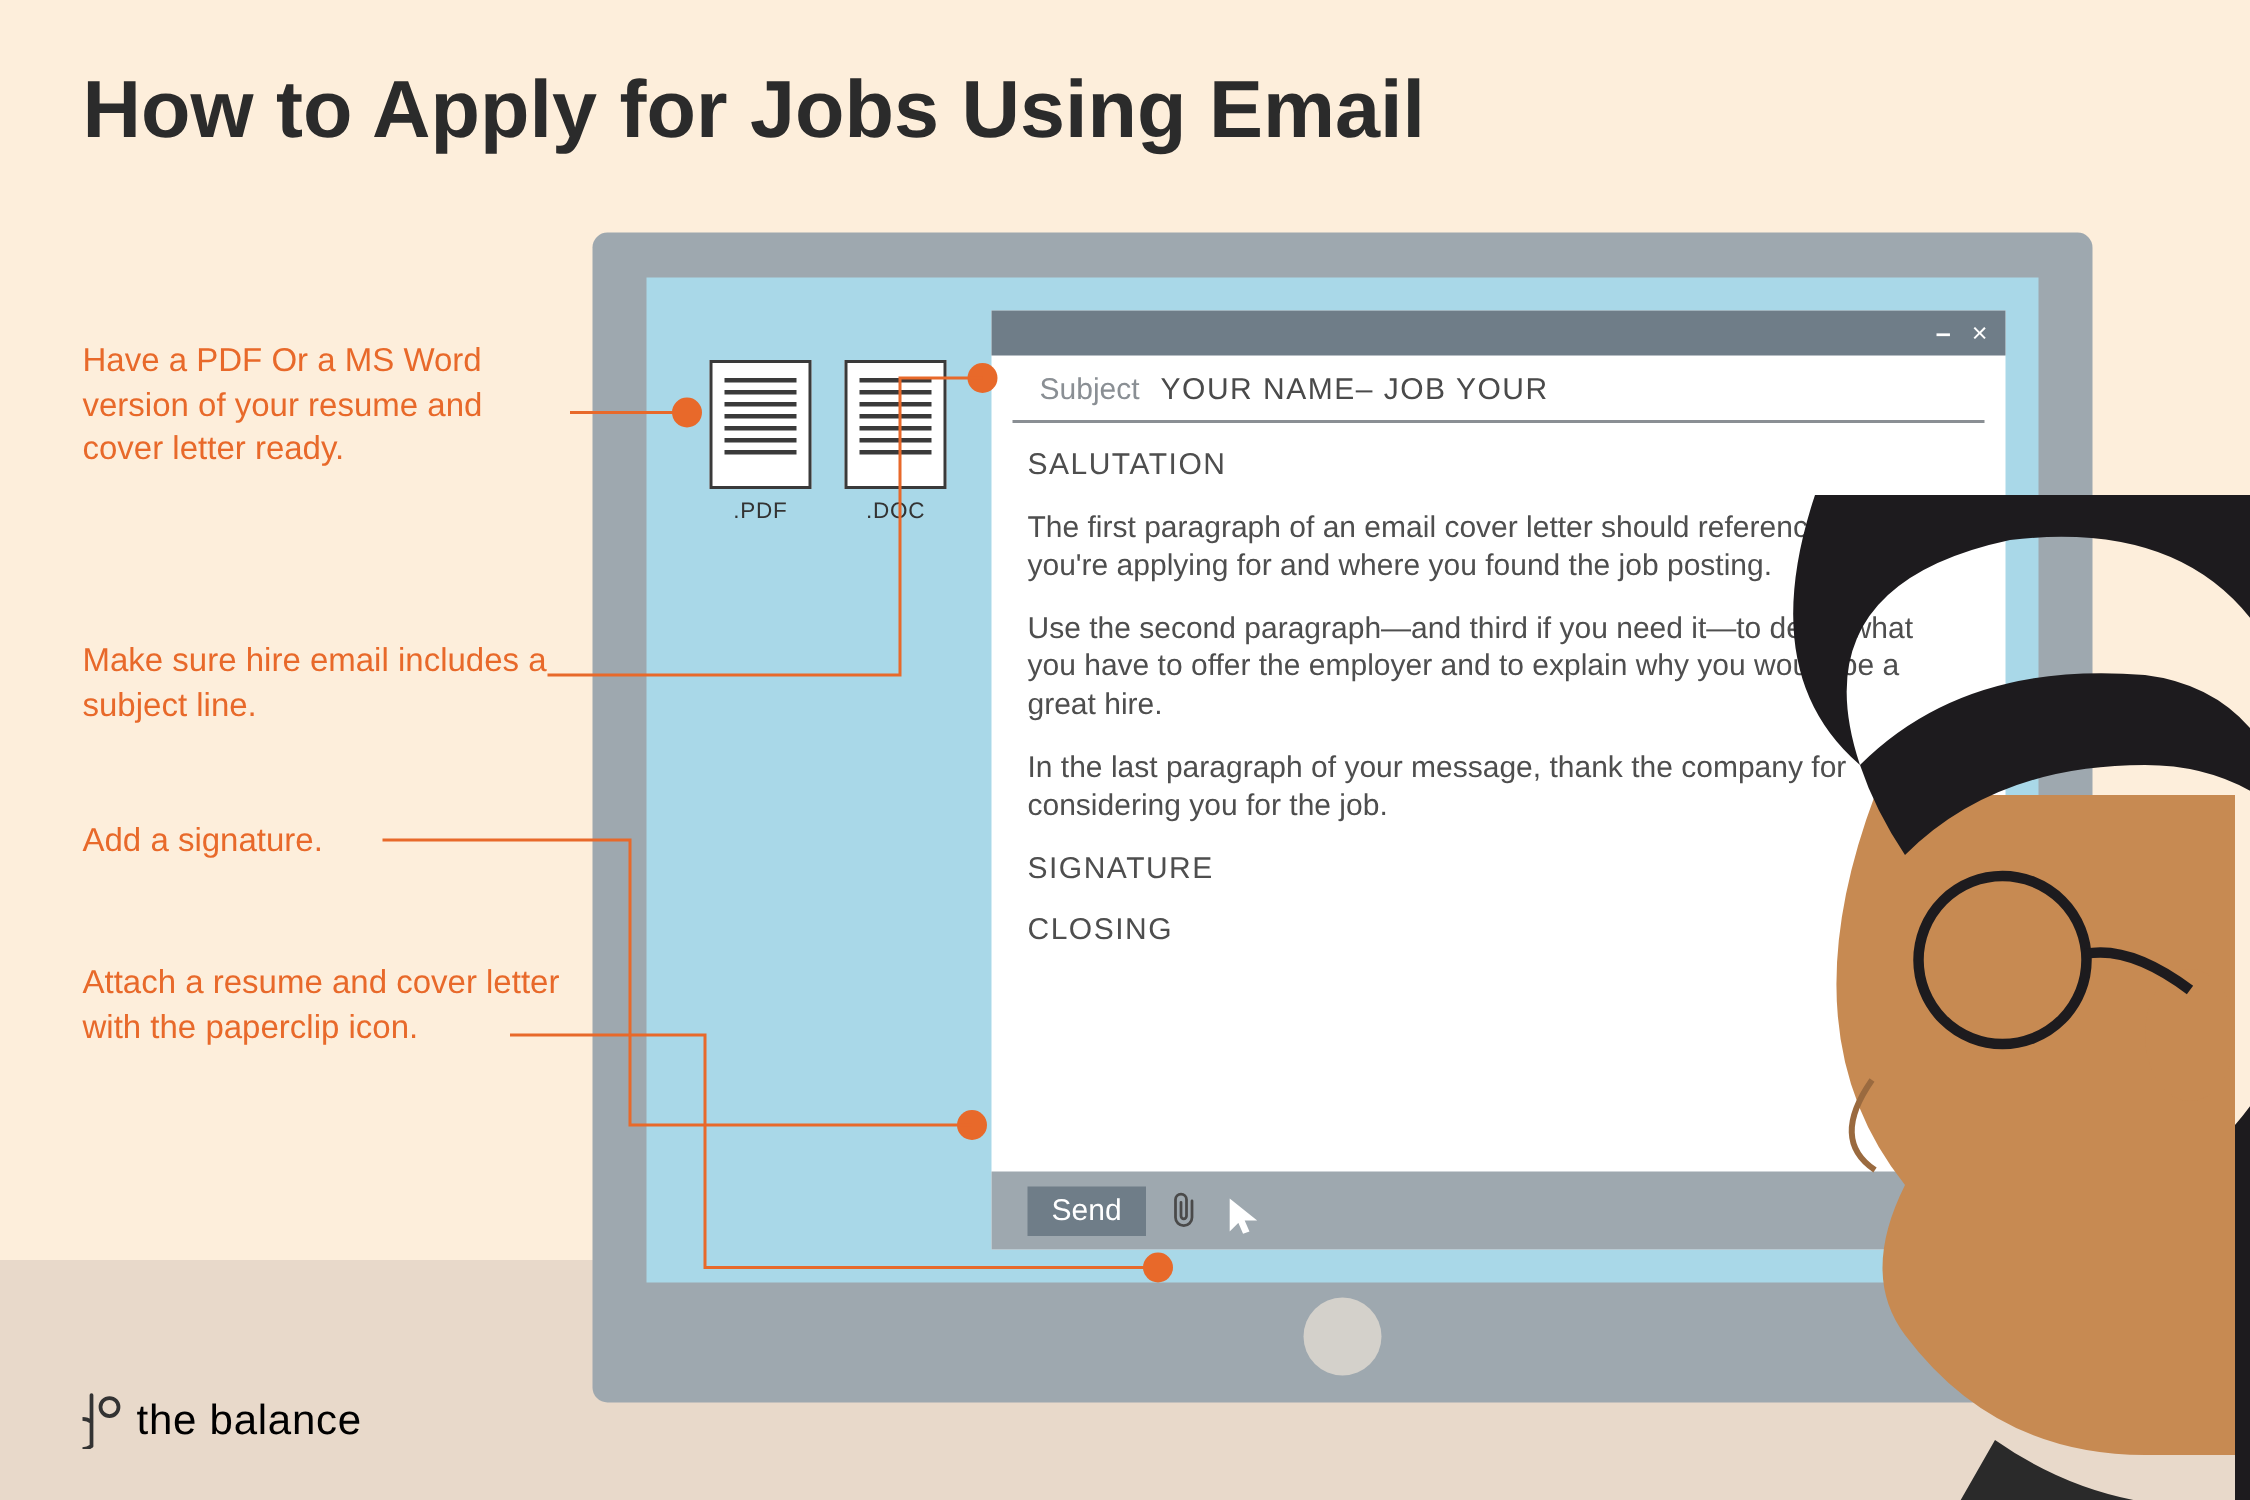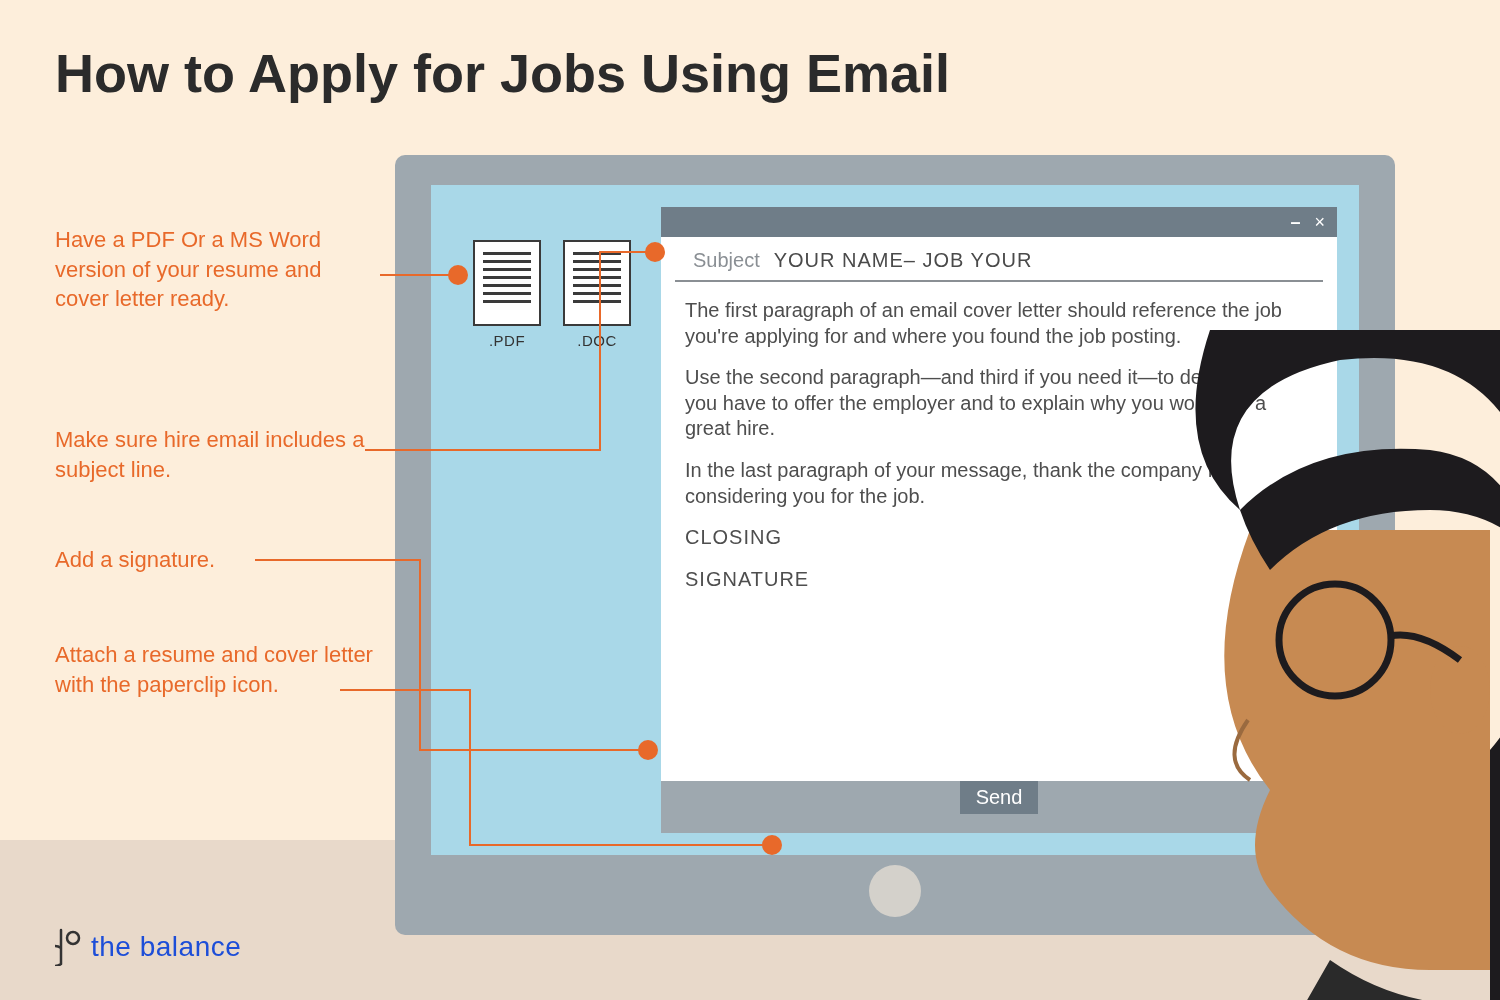--- a/index.html
+++ b/index.html
@@ -40,21 +40,21 @@
   .tip4 { top: 640px; }
 
   
   .brand {
     position: absolute;
     left: 55px;
     bottom: 34px;
     display: flex;
     align-items: center;
     gap: 8px;
-    color: #1d4ed8;
+    color: #000000;
     font-size: 28px;
     letter-spacing: 0.5px;
   }
   .brand svg { width: 28px; height: 38px; }
 
   
   .monitor {
     position: absolute;
     left: 395px;
     top: 155px;
@@ -145,21 +145,20 @@
   .email .body p { margin-bottom: 16px; }
   .email .body .caps { letter-spacing: 1px; }
   .email .footer {
     height: 52px;
     background: #9ea8af;
     display: flex;
     align-items: center;
     gap: 16px;
     padding: 0 24px;
     position: relative;
-    flex-direction: column;
   }
   .email .footer .send {
     background: #6f7d88;
     color: #fff;
     padding: 5px 16px;
     font-size: 20px;
   }
   .email .footer svg.clip { width: 22px; height: 28px; }
   .email .footer svg.cursor { width: 22px; height: 26px; position: relative; top: 4px; }
 
@@ -234,25 +233,26 @@
     <div class="email">
       <div class="bar">
         <span class="min">–</span>
         <span>×</span>
       </div>
       <div class="subject">
         <span class="lbl">Subject</span>
         <span class="val">YOUR NAME– JOB YOUR</span>
       </div>
       <div class="body">
+        <p class="caps">SALUTATION</p>
         <p>The first paragraph of an email cover letter should reference the job you're applying for and where you found the job posting.</p>
         <p>Use the second paragraph—and third if you need it—to detail what you have to offer the employer and to explain why you would be a great hire.</p>
         <p>In the last paragraph of your message, thank the company for considering you for the job.</p>
+        <p class="caps">SIGNATURE</p>
         <p class="caps">CLOSING</p>
-        <p class="caps">SIGNATURE</p>
       </div>
       <div class="footer">
         <span class="send">Send</span>
         <svg class="clip" viewBox="0 0 24 30">
           <path d="M16 8 v12 a6 6 0 0 1 -12 0 V7 a4 4 0 0 1 8 0 v12 a2 2 0 0 1 -4 0 V9" stroke="#4a4a4a" stroke-width="2" fill="none" stroke-linecap="round"></path>
         </svg>
         <svg class="cursor" viewBox="0 0 20 24">
           <path d="M2 2 L2 20 L7 15 L10 22 L13 21 L10 14 L17 14 Z" fill="#fff" stroke="#fff"></path>
         </svg>
       </div>

